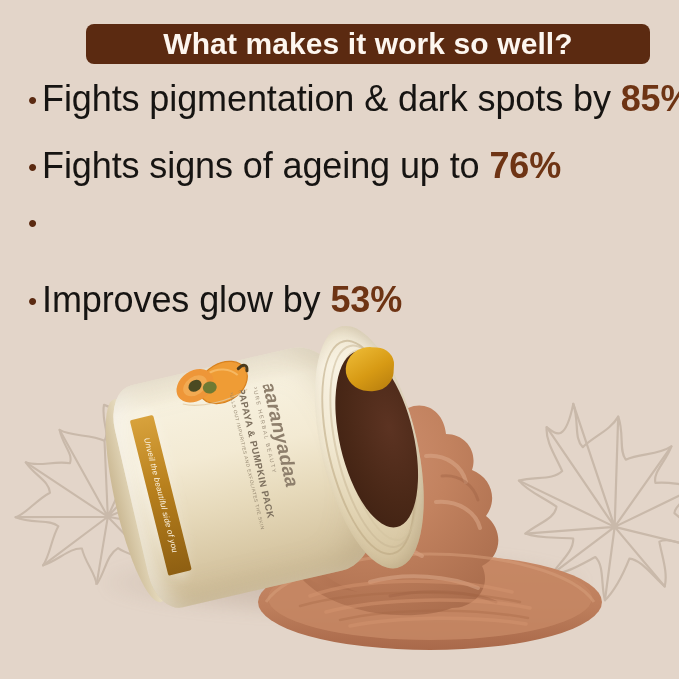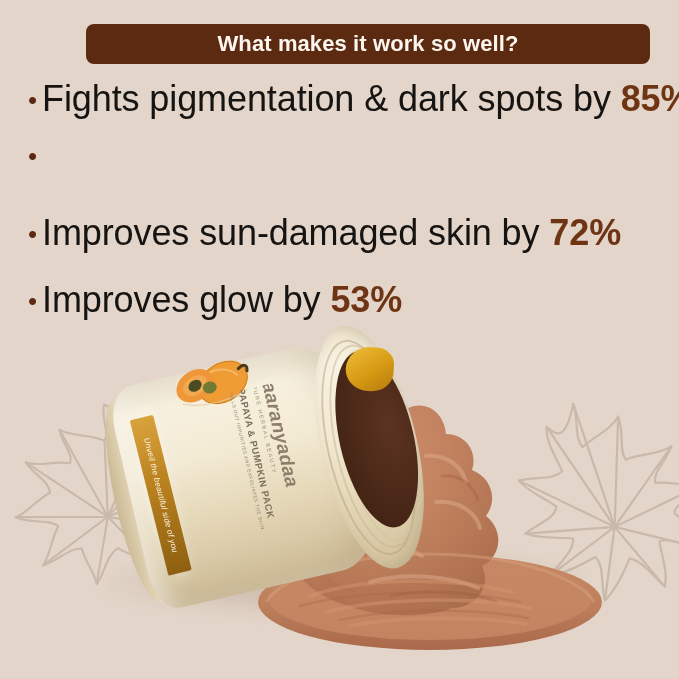--- a/index.html
+++ b/index.html
@@ -25,21 +25,21 @@
     position:absolute;
     left:86px; top:24px;
     width:564px; height:40px;
     background:#5b2a11;
     border-radius:8px;
     display:flex; align-items:center; justify-content:center;
     z-index:5;
   }
   .banner-title {
     color:#fdf6ef;
-    font-size:22px;
+    font-size:30px;
     font-weight:bold;
     letter-spacing:.1px;
     white-space:nowrap;
   }
 
   
   .bullets {
     position:absolute;
     left:28px; top:78px;
     width:630px;
@@ -296,25 +296,25 @@
 
 <div class="bullets">
 
   <div class="bullet-row">
     <span class="bullet-dot">•</span>
     <span class="bullet-text"><span>Fights pigmentation &amp; dark spots by </span><span class="pct">85%</span></span>
   </div>
 
   <div class="bullet-row">
     <span class="bullet-dot">•</span>
+    <span class="bullet-text"><span>Fights signs of ageing up to </span><span class="pct">76%</span></span>
   </div>
 
   <div class="bullet-row">
     <span class="bullet-dot">•</span>
-    <span class="bullet-text"><span>Improves sun-damaged skin by </span><span class="pct">72%</span></span>
   </div>
 
   <div class="bullet-row">
     <span class="bullet-dot">•</span>
     <span class="bullet-text"><span>Improves glow by </span><span class="pct">53%</span></span>
   </div>
 
 </div>
 
 <div class="product-stage">

